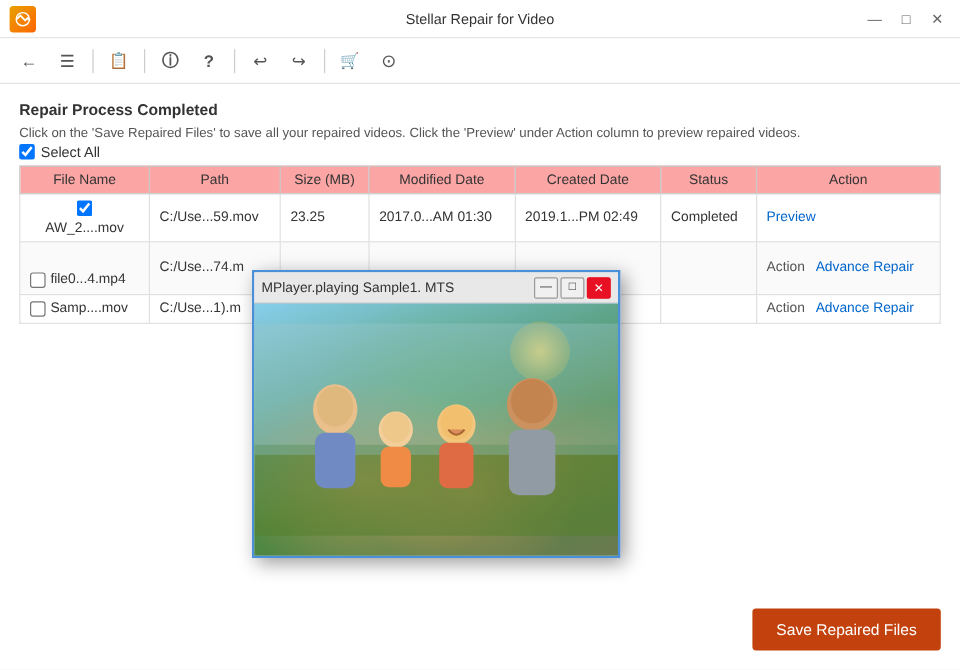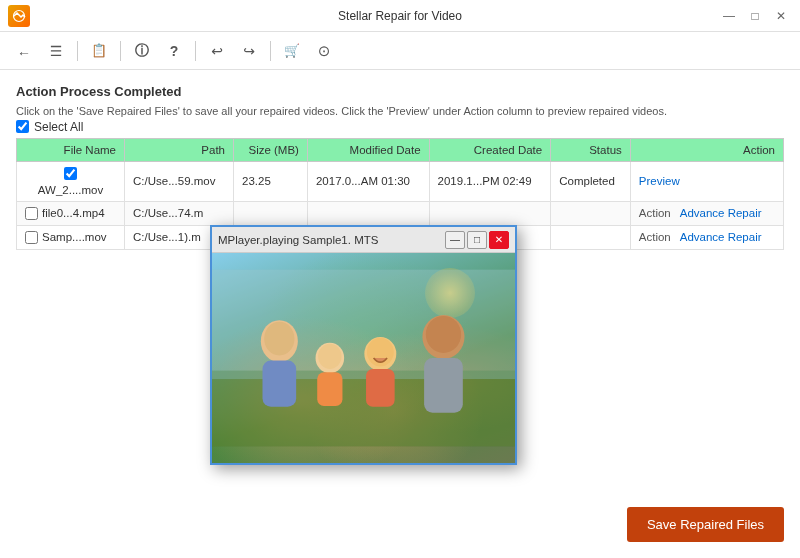--- a/index.html
+++ b/index.html
@@ -130,24 +130,24 @@
     }
 
     
     .file-table {
       width: 100%;
       border-collapse: collapse;
       border: 1px solid #c8c8c8;
       font-size: 11.5px;
     }
     .file-table th {
-      background: #86efac;
+      background: #fca5a5;
       border: 1px solid #c8c8c8;
       padding: 5px 8px;
-      text-align: right;
+      text-align: center;
       font-weight: normal;
       color: #333;
       white-space: nowrap;
     }
     .file-table td {
       border: 1px solid #e0e0e0;
       padding: 5px 8px;
       color: #333;
       white-space: nowrap;
     }
@@ -310,21 +310,21 @@
   <div class="toolbar-separator"></div>
   <button class="toolbar-btn">
     <span style="font-size:13px;">🛒</span>
   </button>
   <button class="toolbar-btn">
     <span style="font-size:15px;">⊙</span>
   </button>
 </div>
 
 <div class="main-content">
-  <div class="status-title">Action Process Completed</div>
+  <div class="status-title">Repair Process Completed</div>
   <div class="status-desc">Click on the 'Save Repaired Files' to save all your repaired videos. Click the 'Preview' under Action column to preview repaired videos.</div>
 
   <div class="select-all-row">
     <input type="checkbox" checked="" style="">
     <span>Select All</span>
   </div>
 
   <table class="file-table">
     <thead>
       <tr>
@@ -349,21 +349,21 @@
         <td>23.25</td>
         <td>2017.0...AM 01:30</td>
         <td>2019.1...PM 02:49</td>
         <td>Completed</td>
         <td>
           <a class="action-link">Preview</a>
         </td>
       </tr>
       <tr>
         <td>
-          <label style="display:flex;align-items:center;gap:4px;cursor:pointer;">
+          <label style="display:flex;align-items:center;gap:4px;cursor:pointer;margin-top:20px;">
             <input type="checkbox" style="">
             <span>file0...4.mp4</span>
           </label>
         </td>
         <td>C:/Use...74.m</td>
         <td></td>
         <td></td>
         <td></td>
         <td></td>
         <td>

